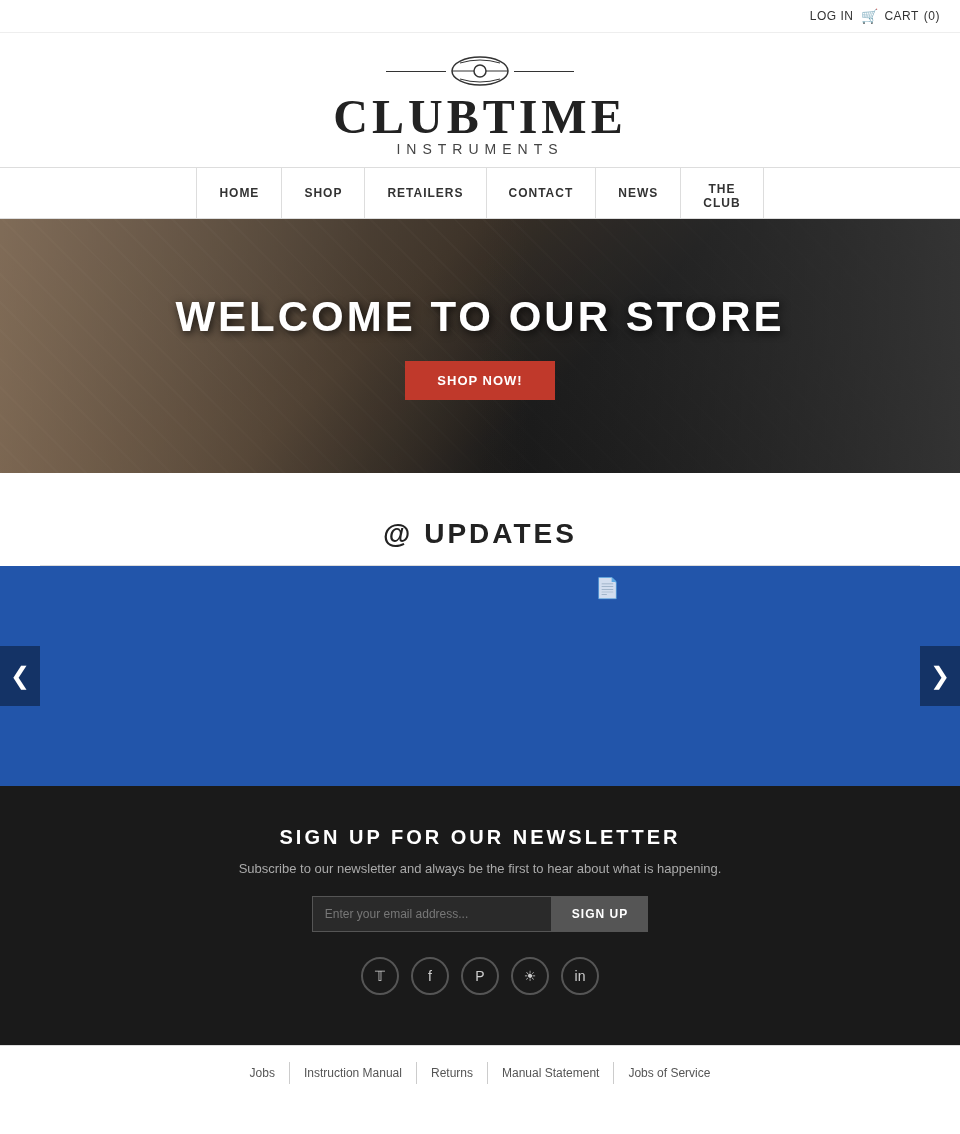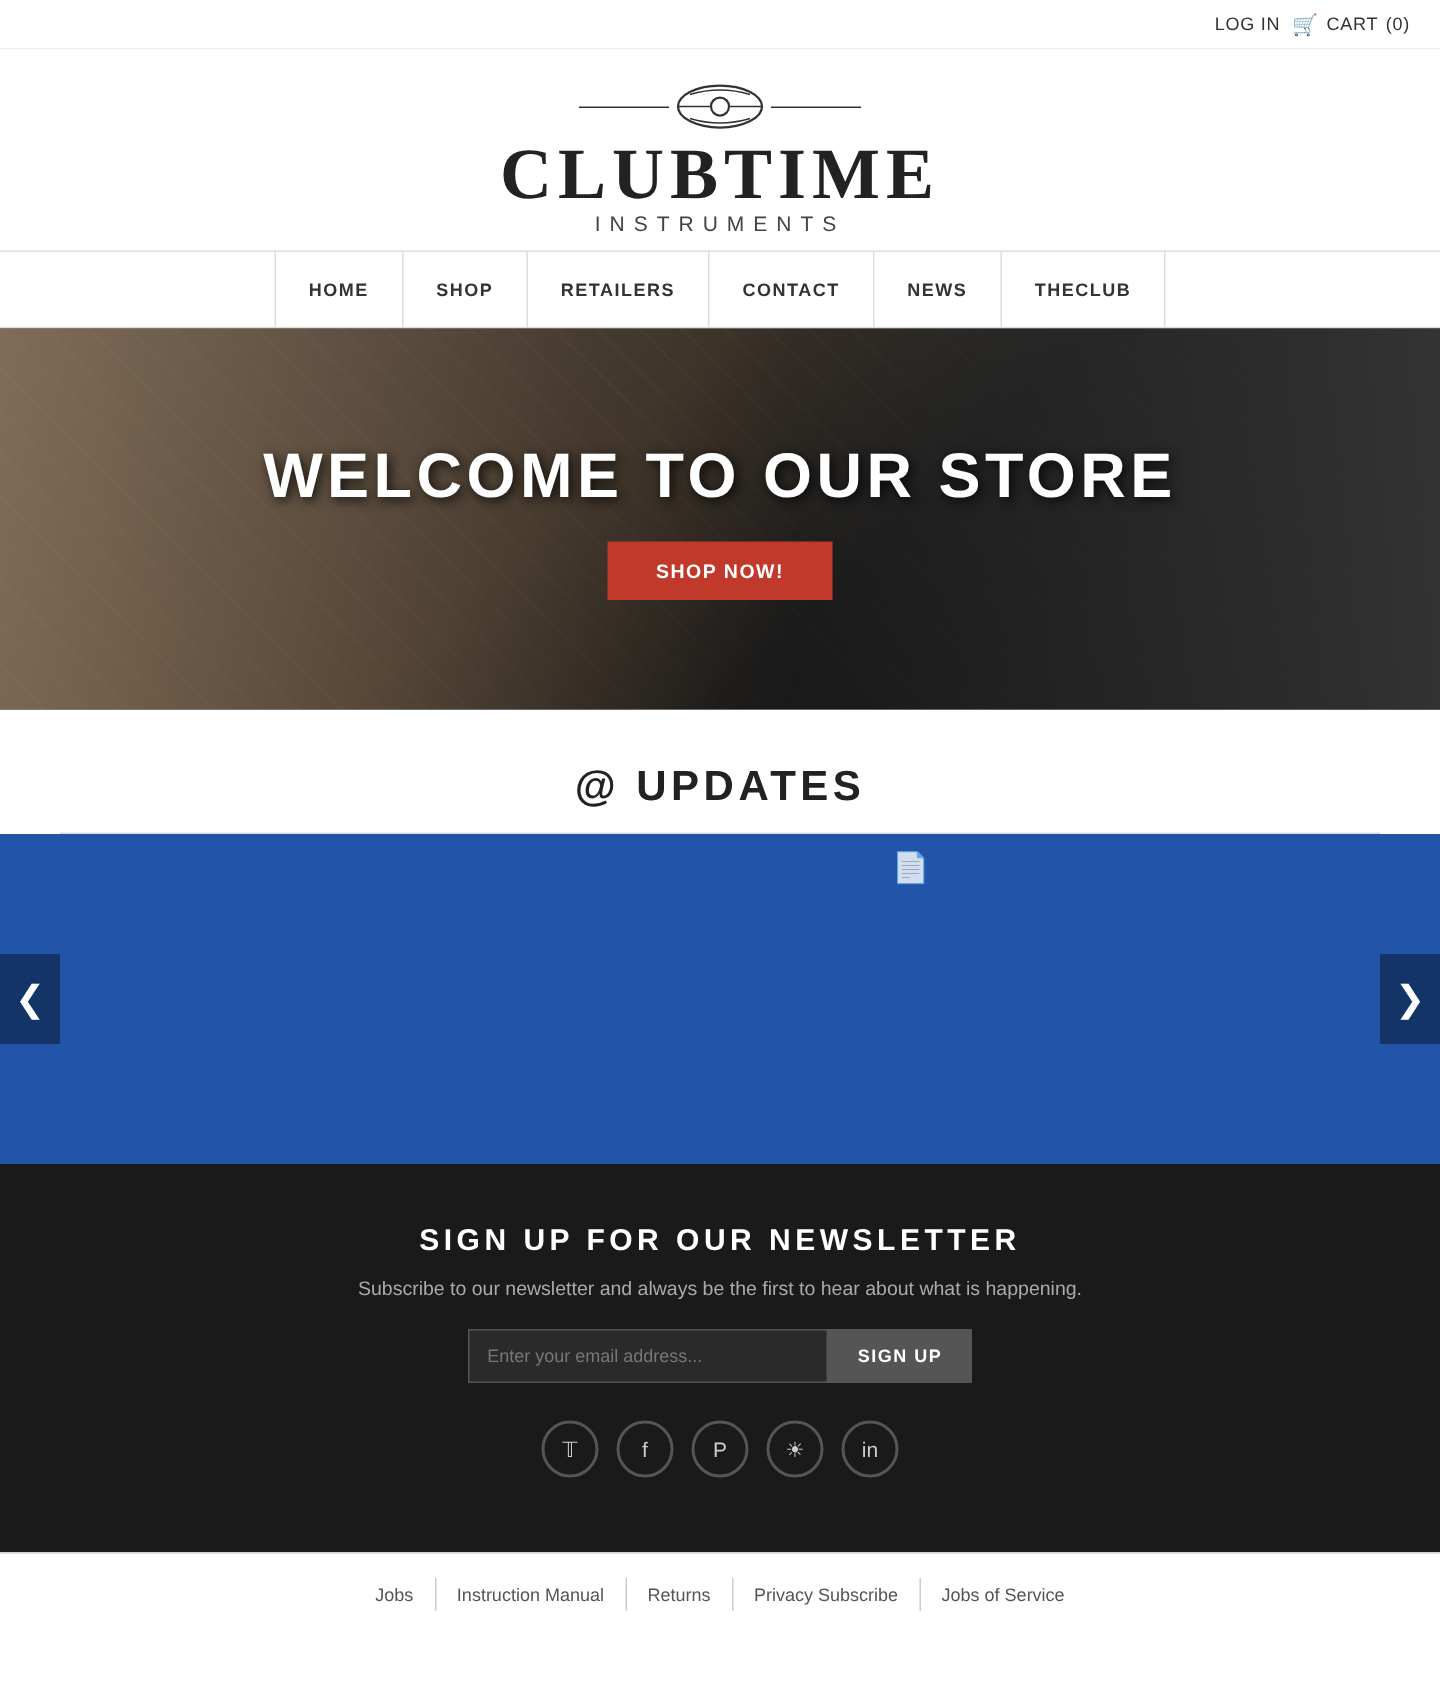--- a/index.html
+++ b/index.html
@@ -77,21 +77,21 @@
       letter-spacing: 1px;
       color: #333;
       text-decoration: none;
       text-transform: uppercase;
       border-right: 1px solid #ddd;
       height: 50px;
     }
     .nav-bar a:first-child { border-left: 1px solid #ddd; }
     .nav-bar .brands-item { position: relative; }
     .dropdown-arrow { font-size: 10px; margin-left: 4px; }
-    .the-club-item { line-height: 1.2; }
+    .the-club-item { flex-direction: column; line-height: 1.2; }
 
     
     .hero {
       position: relative;
       width: 100%;
       height: 254px;
       background: linear-gradient(to right, #2a2a2a 0%, #1a1a1a 50%, #111 100%);
       display: flex;
       align-items: center;
       justify-content: center;
@@ -147,21 +147,21 @@
       font-weight: bold;
       letter-spacing: 1px;
       text-transform: uppercase;
       cursor: pointer;
       text-decoration: none;
       display: inline-block;
     }
 
     
     .updates-section {
-      padding: 20px 40px 0;
+      padding: 30px 40px 0;
     }
     .updates-title {
       text-align: center;
       font-size: 28px;
       font-weight: bold;
       letter-spacing: 3px;
       color: #222;
       padding: 15px 0;
     }
     .updates-divider {
@@ -400,17 +400,17 @@
     <a class="social-icon" title="Instagram">☀</a>
     <a class="social-icon" title="LinkedIn">in</a>
   </div>
 </div>
 
 <div class="footer-links">
   <div class="footer-links-row">
     <a class="footer-link">Jobs</a>
     <a class="footer-link">Instruction Manual</a>
     <a class="footer-link">Returns</a>
-    <a class="footer-link">Privacy Subscribe</a>
+    <a class="footer-link">Manual Statement</a>
     <a class="footer-link">Jobs of Service</a>
   </div>
 
 </div>
 
 </body></html>

